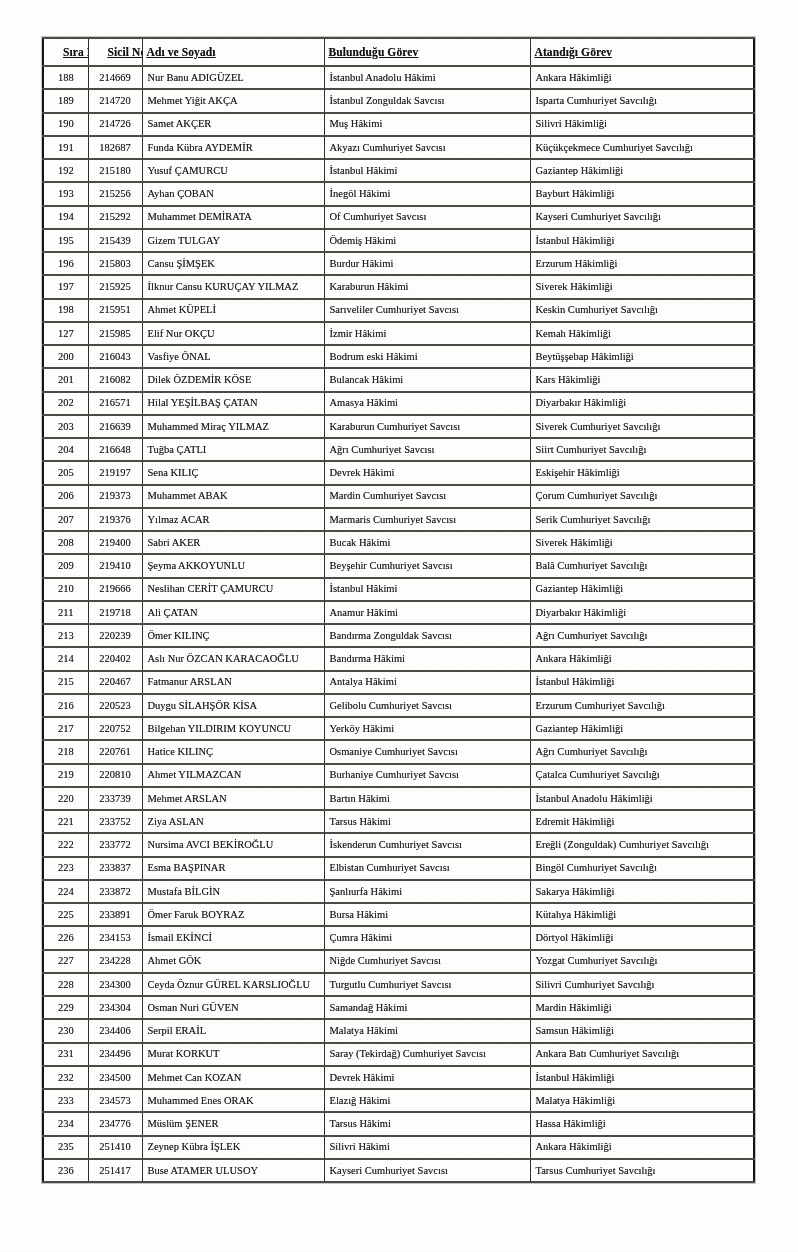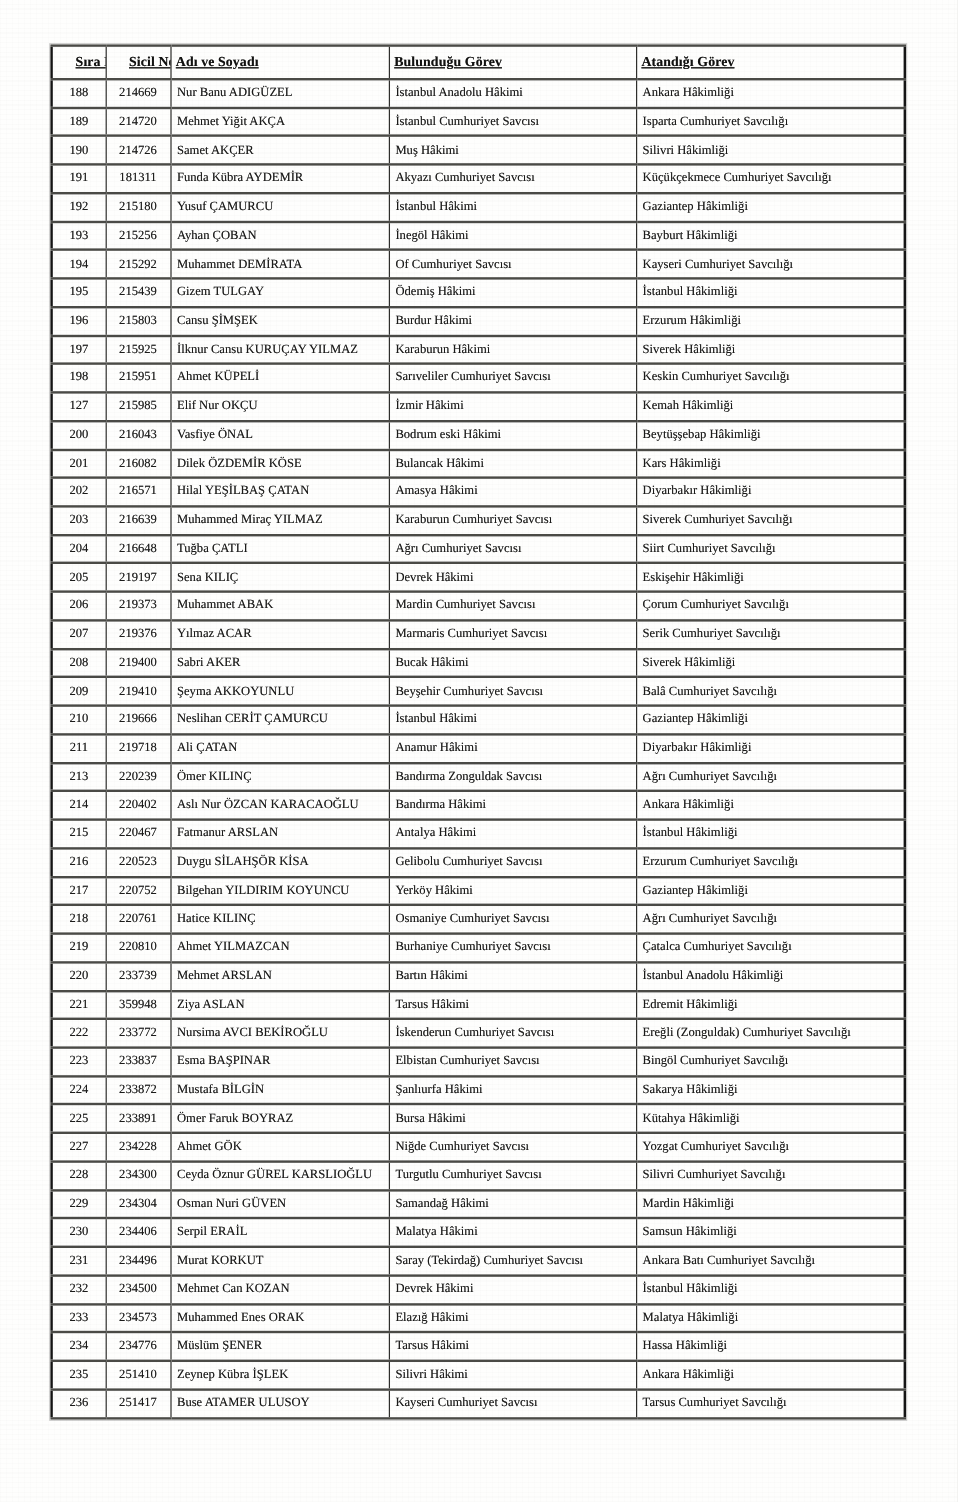--- a/index.html
+++ b/index.html
@@ -90,33 +90,33 @@
           <td class="c0">188</td>
           <td class="c1">214669</td>
           <td class="c2">Nur Banu ADIGÜZEL</td>
           <td class="c3">İstanbul Anadolu Hâkimi</td>
           <td class="c4">Ankara Hâkimliği</td>
         </tr>
         <tr>
           <td class="c0">189</td>
           <td class="c1">214720</td>
           <td class="c2">Mehmet Yiğit AKÇA</td>
-          <td class="c3">İstanbul Cumhuriyet Savcısı</td>
+          <td class="c3">İstanbul Zonguldak Savcısı</td>
           <td class="c4">Isparta Cumhuriyet Savcılığı</td>
         </tr>
         <tr>
           <td class="c0">190</td>
           <td class="c1">214726</td>
           <td class="c2">Samet AKÇER</td>
           <td class="c3">Muş Hâkimi</td>
           <td class="c4">Silivri Hâkimliği</td>
         </tr>
         <tr>
           <td class="c0">191</td>
-          <td class="c1">181311</td>
+          <td class="c1">182687</td>
           <td class="c2">Funda Kübra AYDEMİR</td>
           <td class="c3">Akyazı Cumhuriyet Savcısı</td>
           <td class="c4">Küçükçekmece Cumhuriyet Savcılığı</td>
         </tr>
         <tr>
           <td class="c0">192</td>
           <td class="c1">215180</td>
           <td class="c2">Yusuf ÇAMURCU</td>
           <td class="c3">İstanbul Hâkimi</td>
           <td class="c4">Gaziantep Hâkimliği</td>
@@ -305,21 +305,21 @@
         </tr>
         <tr>
           <td class="c0">220</td>
           <td class="c1">233739</td>
           <td class="c2">Mehmet ARSLAN</td>
           <td class="c3">Bartın Hâkimi</td>
           <td class="c4">İstanbul Anadolu Hâkimliği</td>
         </tr>
         <tr>
           <td class="c0">221</td>
-          <td class="c1">359948</td>
+          <td class="c1">233752</td>
           <td class="c2">Ziya ASLAN</td>
           <td class="c3">Tarsus Hâkimi</td>
           <td class="c4">Edremit Hâkimliği</td>
         </tr>
         <tr>
           <td class="c0">222</td>
           <td class="c1">233772</td>
           <td class="c2">Nursima AVCI BEKİROĞLU</td>
           <td class="c3">İskenderun Cumhuriyet Savcısı</td>
           <td class="c4">Ereğli (Zonguldak) Cumhuriyet Savcılığı</td>
@@ -339,20 +339,27 @@
           <td class="c4">Sakarya Hâkimliği</td>
         </tr>
         <tr>
           <td class="c0">225</td>
           <td class="c1">233891</td>
           <td class="c2">Ömer Faruk BOYRAZ</td>
           <td class="c3">Bursa Hâkimi</td>
           <td class="c4">Kütahya Hâkimliği</td>
         </tr>
         <tr>
+          <td class="c0">226</td>
+          <td class="c1">234153</td>
+          <td class="c2">İsmail EKİNCİ</td>
+          <td class="c3">Çumra Hâkimi</td>
+          <td class="c4">Dörtyol Hâkimliği</td>
+        </tr>
+        <tr>
           <td class="c0">227</td>
           <td class="c1">234228</td>
           <td class="c2">Ahmet GÖK</td>
           <td class="c3">Niğde Cumhuriyet Savcısı</td>
           <td class="c4">Yozgat Cumhuriyet Savcılığı</td>
         </tr>
         <tr>
           <td class="c0">228</td>
           <td class="c1">234300</td>
           <td class="c2">Ceyda Öznur GÜREL KARSLIOĞLU</td>

